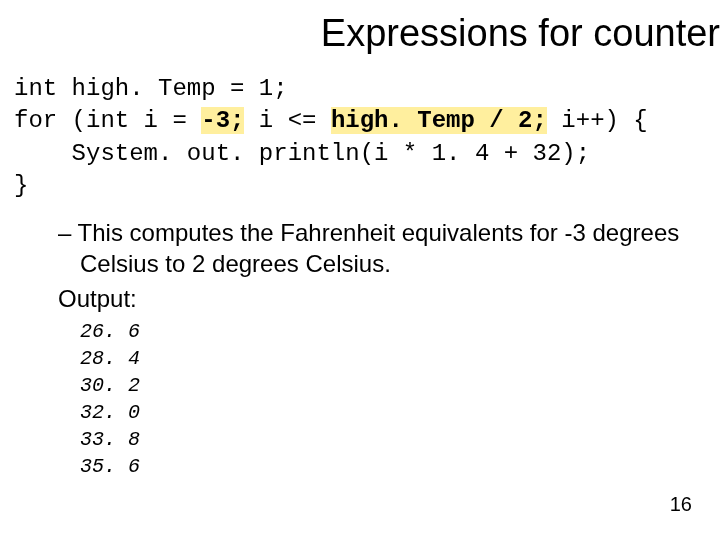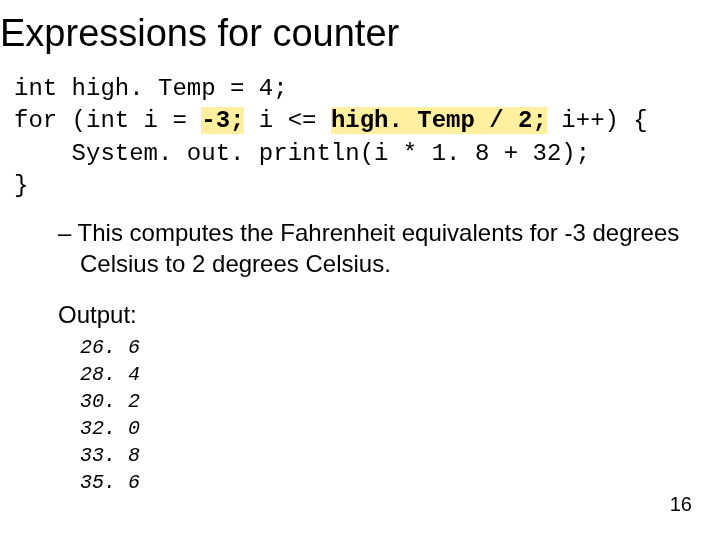--- a/index.html
+++ b/index.html
@@ -12,21 +12,21 @@
     color: #000;
     overflow: hidden;
   }
   .slide {
     position: relative;
     width: 720px;
     height: 540px;
     box-sizing: border-box;
   }
   .title {
-    text-align: left;
+    text-align: right;
     font-size: 38px;
     font-weight: 400;
     margin: 12px 0 18px 0;
     letter-spacing: 0px;
   }
   .code {
     font-family: "Courier New", Courier, monospace;
     font-size: 24px;
     line-height: 1.35;
     white-space: pre;
@@ -40,21 +40,21 @@
     margin: 0 40px 0 58px;
     font-size: 24px;
     line-height: 1.3;
   }
   .bullet {
     text-indent: -22px;
     padding-left: 22px;
     margin-bottom: 4px;
   }
   .outlabel {
-    margin: 20px 0 4px 0;
+    margin: 4px 0 4px 0;
   }
   .outputs {
     font-family: "Courier New", Courier, monospace;
     font-size: 20px;
     line-height: 1.35;
     margin-left: 22px;
     white-space: pre;
     font-style: italic;
   }
   .pagenum {
@@ -65,23 +65,23 @@
     font-family: Arial, Helvetica, sans-serif;
     text-align: center;
   }
 </style>
 </head>
 <body>
 <div class="slide">
 
   <div class="title">Expressions for counter</div>
 
-  <div class="code"><span>int high. Temp = 4;</span>
+  <div class="code"><span>int high. Temp = 1;</span>
 <span>for (int i = </span><span class="hl">-3;</span><span> i &lt;= </span><span class="hl">high. Temp / 2;</span><span> i++) {</span>
-<span>    System. out. println(i * 1. 8 + 32);</span>
+<span>    System. out. println(i * 1. 4 + 32);</span>
 <span>}</span></div>
 
   <div class="body">
     <div class="bullet">– This computes the Fahrenheit equivalents for -3 degrees Celsius to 2 degrees Celsius.</div>
     <div class="outlabel">Output:</div>
     <div class="outputs"><span>26. 6</span>
 <span>28. 4</span>
 <span>30. 2</span>
 <span>32. 0</span>
 <span>33. 8</span>

